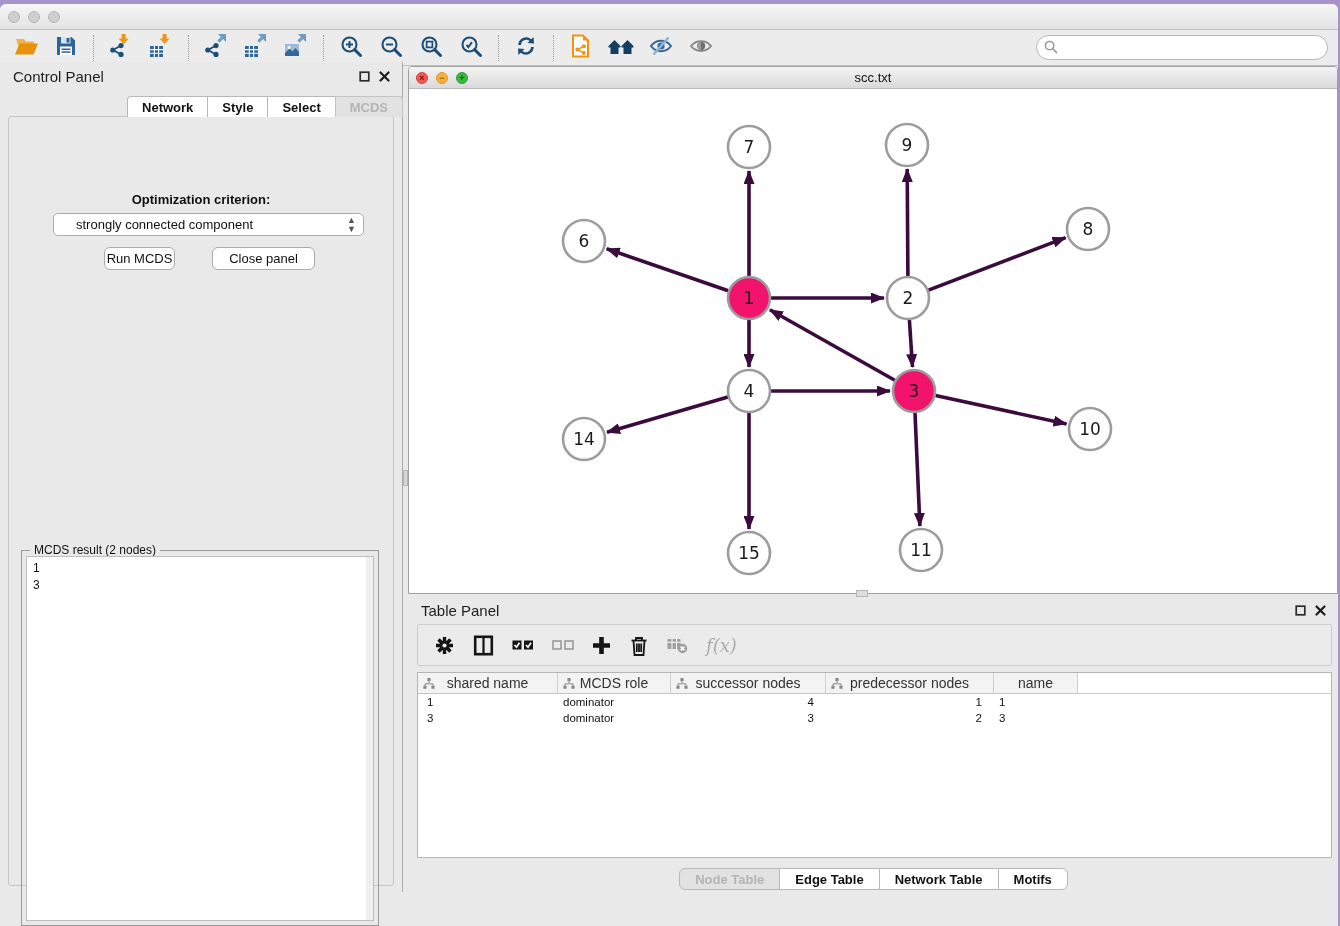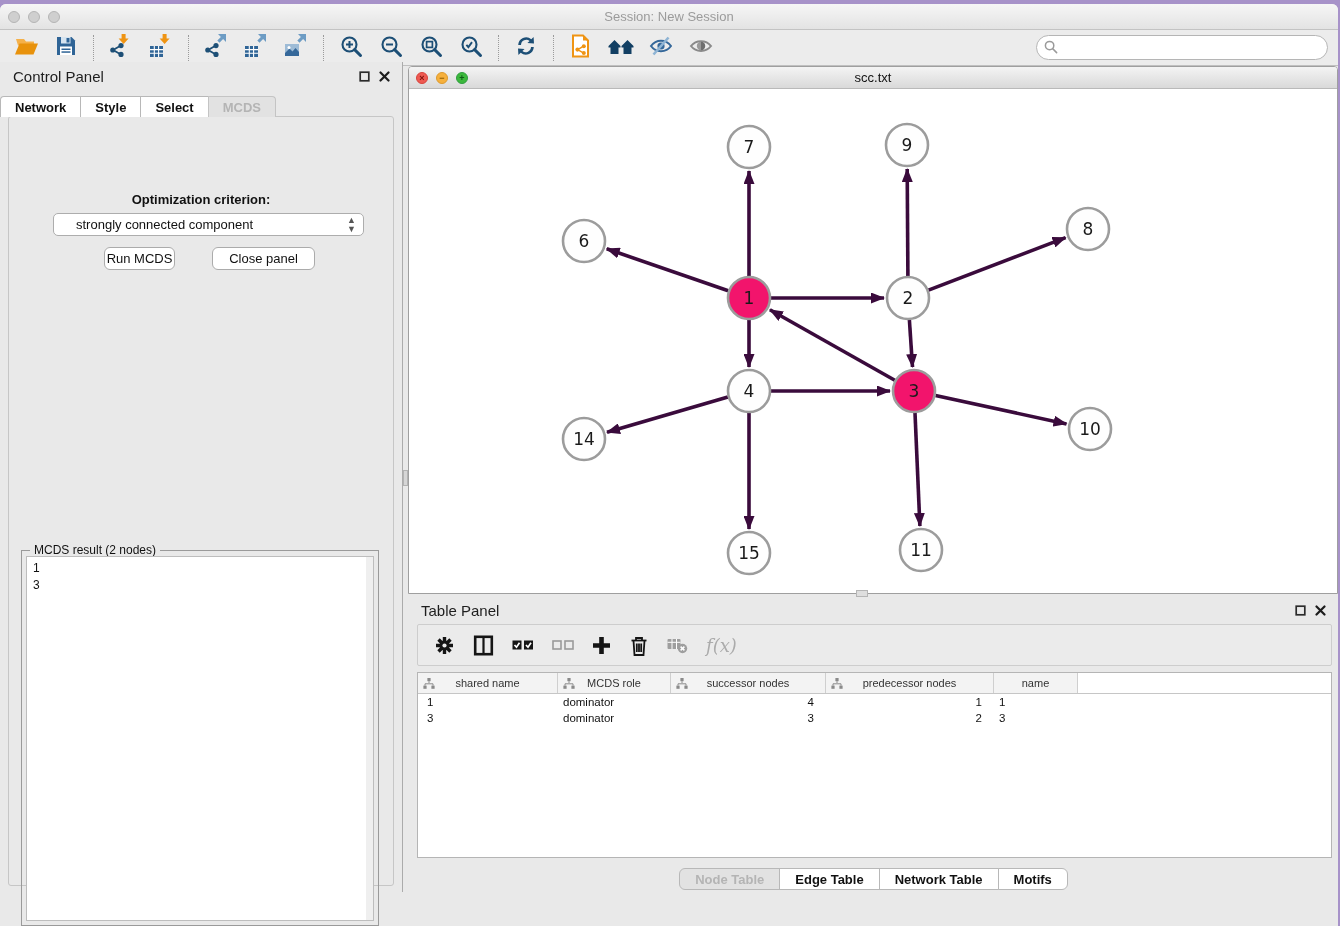--- a/index.html
+++ b/index.html
@@ -26,21 +26,21 @@
   .search-wrap { margin-left:auto; position:relative; width:292px; height:25px; }
   .search-wrap input { width:100%; height:100%; border:1px solid #b5b5b5; border-radius:13px;
                        background:#fff; padding:0 10px 0 26px; font-size:12px; outline:none; }
   .search-wrap .mag { position:absolute; left:8px; top:5px; }
 
   
   .control-panel { position:absolute; left:0; top:58px; width:402px; height:830px; background:#e9e9e9; }
   .panel-head { position:absolute; left:0; top:0; width:100%; height:26px; }
   .panel-head .ptitle { position:absolute; left:13px; top:6px; font-size:15px; color:#1e1e1e; }
   .panel-icons { position:absolute; right:12px; top:6px; display:flex; gap:9px; align-items:center; }
-  .cp-tabs { position:absolute; left:0; top:34px; width:100%; display:flex; justify-content:flex-start; z-index:2; }
+  .cp-tabs { position:absolute; left:0; top:34px; width:100%; display:flex; justify-content:flex-end; z-index:2; }
   .tab { height:21px; padding:0 14px; border:1px solid #b8b8b8; border-bottom:none; background:#fff;
          font-size:13px; font-weight:600; color:#111; display:flex; align-items:center;
          margin-right:-1px; }
   .tab:first-child { border-radius:4px 0 0 0; }
   .tab:last-child { border-radius:0 4px 0 0; }
   .tab.active { background:#e2e2e2; color:#b4b4b4; border-color:#c4c4c4; }
   .cp-box { position:absolute; left:8px; right:8px; top:54px; bottom:6px;
             border:1px solid #c6c6c6; border-radius:3px; }
   .opt-label { position:absolute; left:0; right:0; top:75px; text-align:center; font-size:13px;
                font-weight:600; color:#111; }
@@ -89,21 +89,21 @@
   .tp-toolbar { position:absolute; left:9px; right:6px; top:28px; height:42px; background:#ebebeb;
                 border:1px solid #cdcdcd; border-radius:2px; display:flex; align-items:center;
                 gap:18px; padding-left:16px; }
   .tp-icon { display:flex; align-items:center; justify-content:center; }
   .fx { font-family:"DejaVu Serif","Liberation Serif",serif; font-style:italic; font-size:18px;
         color:#a8a8a8; }
   .tp-table { position:absolute; left:9px; right:6px; top:76px; height:186px; background:#fff;
               border:1px solid #b5b5b5; overflow:hidden; }
   .th-row { display:flex; height:21px; border-bottom:1px solid #c6c6c6; }
   .th { background:#f3f3f3; border-right:1px solid #cfcfcf; display:flex; align-items:center;
-        justify-content:center; gap:5px; font-size:11px; color:#333; position:relative; }
+        justify-content:center; gap:5px; font-size:14px; color:#333; position:relative; }
   .th svg { position:absolute; left:5px; }
   .tr { display:flex; height:16px; font-size:11.5px; color:#111; }
   .td { display:flex; align-items:center; }
   .td.a-left  { justify-content:flex-start; padding-left:9px; }
   .td.a-left2 { justify-content:flex-start; padding-left:5px; }
   .td.a-right { justify-content:flex-end; padding-right:12px; }
   .tp-tabs { position:absolute; left:0; right:0; top:272px; display:flex; justify-content:center; }
   .tp-tab { height:22px; padding:0 15px; border:1px solid #b8b8b8; background:#fff; font-size:13px;
             font-weight:600; color:#111; display:flex; align-items:center; margin-right:-1px; }
   .tp-tab:first-child { border-radius:6px 0 0 6px; }
@@ -126,21 +126,20 @@
 
 <div class="desktop">
   <div class="app">
 
     <div class="titlebar">
       <div class="lights">
         <div class="light"></div>
         <div class="light"></div>
         <div class="light"></div>
       </div>
-      <div class="wtitle">Session: New Session</div>
     </div>
 
     <div class="toolbar" id="main-toolbar">
       <div class="tb-group">
           <button class="tb-btn">
             <span><svg width="25" height="22" viewBox="0 0 25 22">
                 <path d="M2 4 h8 l2 2.5 h8 v4 H4 z" fill="#f5b14a"></path>
                 <path d="M1 19.5 L5.5 8.5 h18.5 L19.5 19.5 z" fill="#e8920c"></path>
               </svg></span>
           </button>

